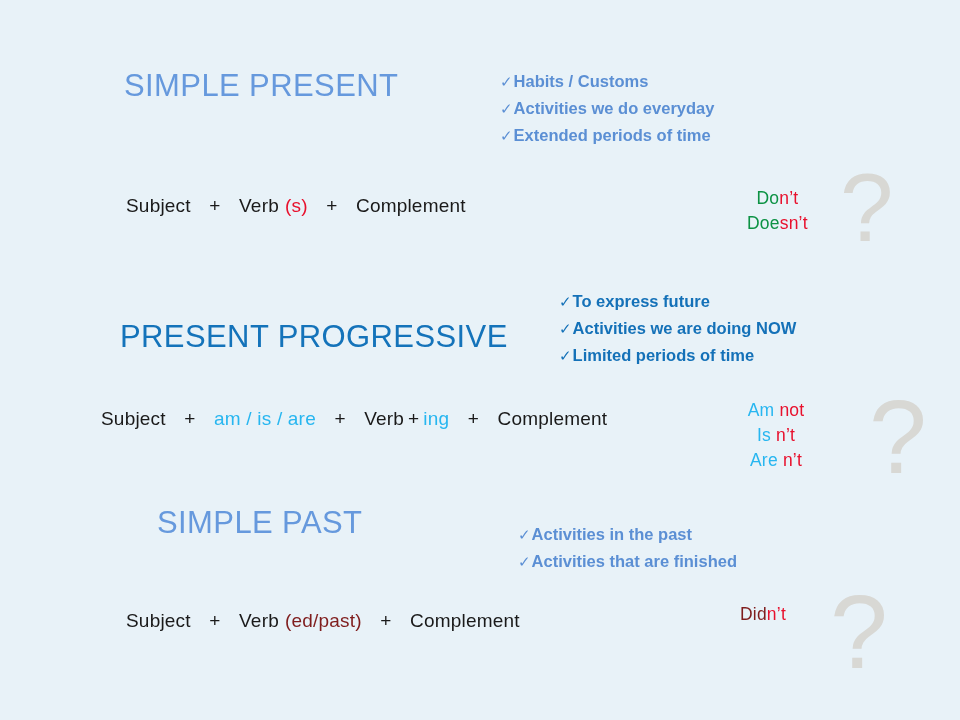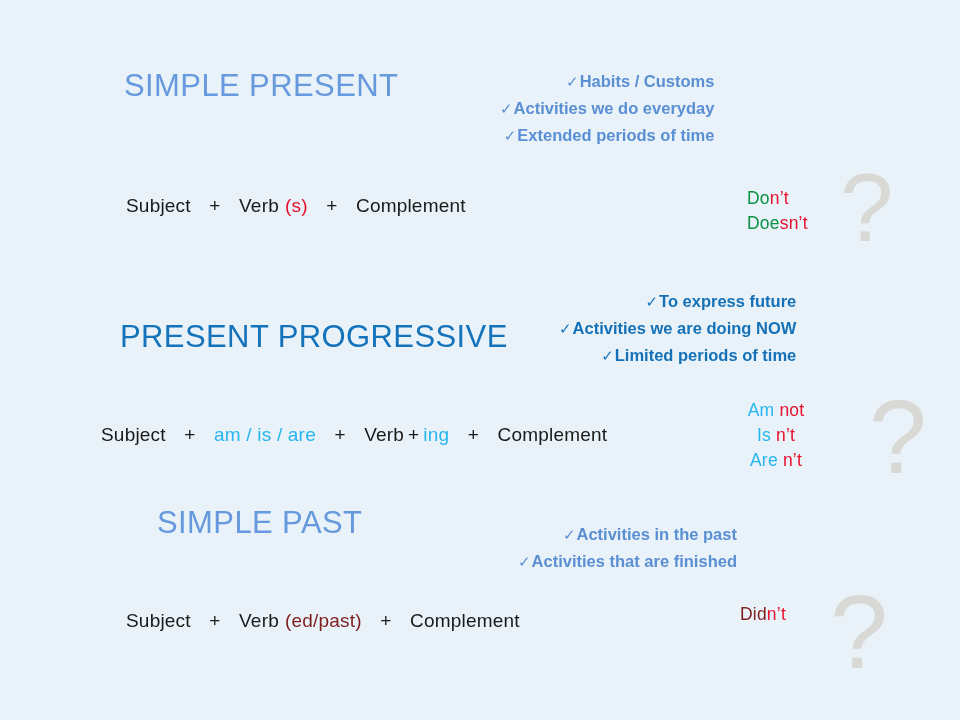--- a/index.html
+++ b/index.html
@@ -37,21 +37,20 @@
   .bullets {
     font-size: 16.5px;
     font-weight: bold;
     line-height: 26px;
   }
   .bullets.light { color: #5b8fd4; }
   .bullets.dark  { color: #1471b8; }
   .bullet-row {
     display: block;
     white-space: nowrap;
-    text-align: right;
   }
   .check {
     display: inline-block;
     font-weight: normal;
     font-size: 15px;
     margin-right: 1px;
   }
 
   
   .formula {
@@ -76,21 +75,21 @@
   .green  { color: #0c9244; }
 
   
   .negatives {
     font-size: 17.5px;
     line-height: 25px;
     letter-spacing: 0.2px;
   }
   .neg-row { display: block; white-space: nowrap; }
   .negatives.align-right { text-align: right; }
-  .negatives.align-left  { text-align: left; }
+  .negatives.align-left  { text-align: center; }
 
   
   .qmark {
     color: #d8d8d4;
     font-family: "Liberation Sans", sans-serif;
     font-weight: 400;
     line-height: 1;
     user-select: none;
   }
 </style>
@@ -135,21 +134,21 @@
       <span class="check">✓</span><span>To express future</span>
     </span>
     <span class="bullet-row">
       <span class="check">✓</span><span>Activities we are doing NOW</span>
     </span>
     <span class="bullet-row">
       <span class="check">✓</span><span>Limited periods of time</span>
     </span>
   </div>
 
-  <div class="abs formula" style="left:101px; top:408px;margin-top:16px;">
+  <div class="abs formula" style="left:101px; top:408px;">
     <span>Subject</span>
     <span class="plus">+</span>
     <span class="cyan">am / is / are</span>
     <span class="plus">+</span>
     <span>Verb</span><span class="plus tight">+</span><span class="cyan">ing</span>
     <span class="plus">+</span>
     <span>Complement</span>
   </div>
 
   <div class="abs negatives align-right" style="left:700px; top:398px; width:152px;text-align:center;">

